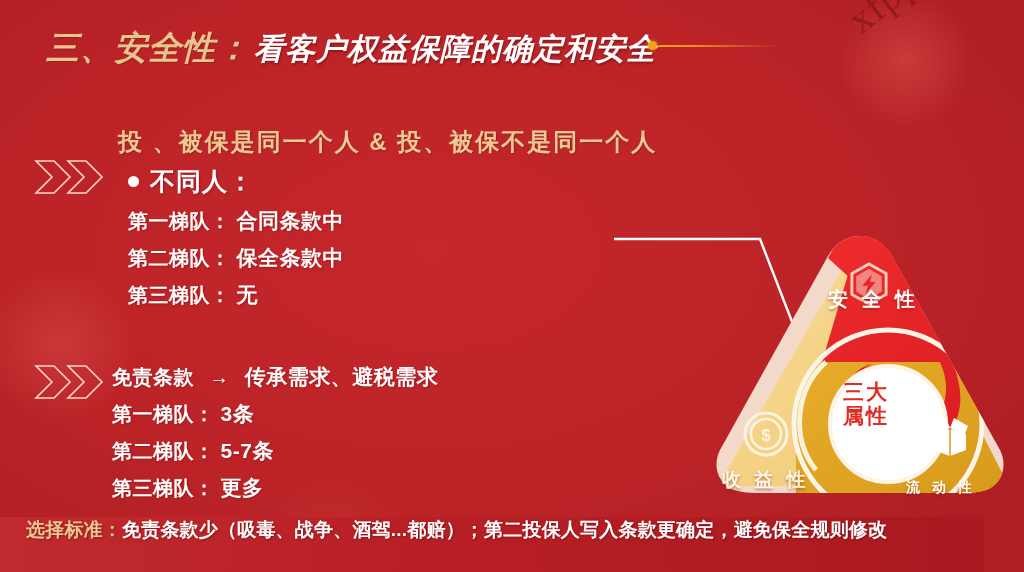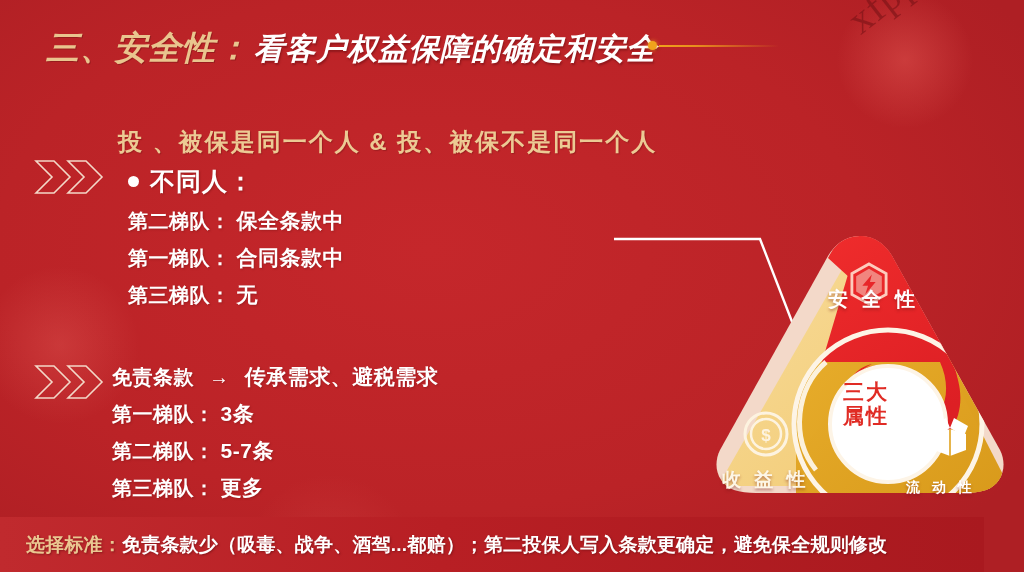--- a/index.html
+++ b/index.html
@@ -83,21 +83,21 @@
   .lbl-right{left:906px;top:479px;font-size:14px;}
   .center-txt{
     position:absolute;left:824px;top:380px;width:84px;text-align:center;
     font-size:21px;font-weight:bold;color:#e02b24;line-height:1.14;letter-spacing:2px;
   }
 
   
   .bottom{
     position:absolute;left:0;top:517px;width:984px;height:55px;
     background:linear-gradient(to right,#c02a2e 0%,#b81f24 45%,#a9191f 100%);
-    display:flex;align-items:center;
+    display:flex;
   }
   .bottom-inner{font-size:19px;font-weight:bold;white-space:nowrap;margin-left:26px;letter-spacing:.2px;
     text-shadow:1px 1px 2px rgba(90,10,14,.5);}
   .bt-gold{color:#eac791;}
   .bt-white{color:#ffffff;}
 </style>
 </head>
 <body>
 
 <div id="slide">
@@ -127,26 +127,26 @@
       <path d="M36 4 L54 4 L70 20 L54 36 L36 36 L52 20 Z" fill="none" stroke="#f3d8c8" stroke-width="1.6"></path>
     </svg>
   </div>
 
   <div class="block blk1">
     <div class="blk-head">
       <span class="bullet"></span>
       <span>不同人：</span>
     </div>
     <div class="line">
+      <span class="lbl">第一梯队：</span>
+      <span class="val">合同条款中</span>
+    </div>
+    <div class="line">
       <span class="lbl">第二梯队：</span>
       <span class="val">保全条款中</span>
-    </div>
-    <div class="line">
-      <span class="lbl">第一梯队：</span>
-      <span class="val">合同条款中</span>
     </div>
     <div class="line">
       <span class="lbl">第三梯队：</span>
       <span class="val">无</span>
     </div>
   </div>
 
   <div class="block blk2">
     <div class="line first">
       <span class="lbl">免责条款</span>

